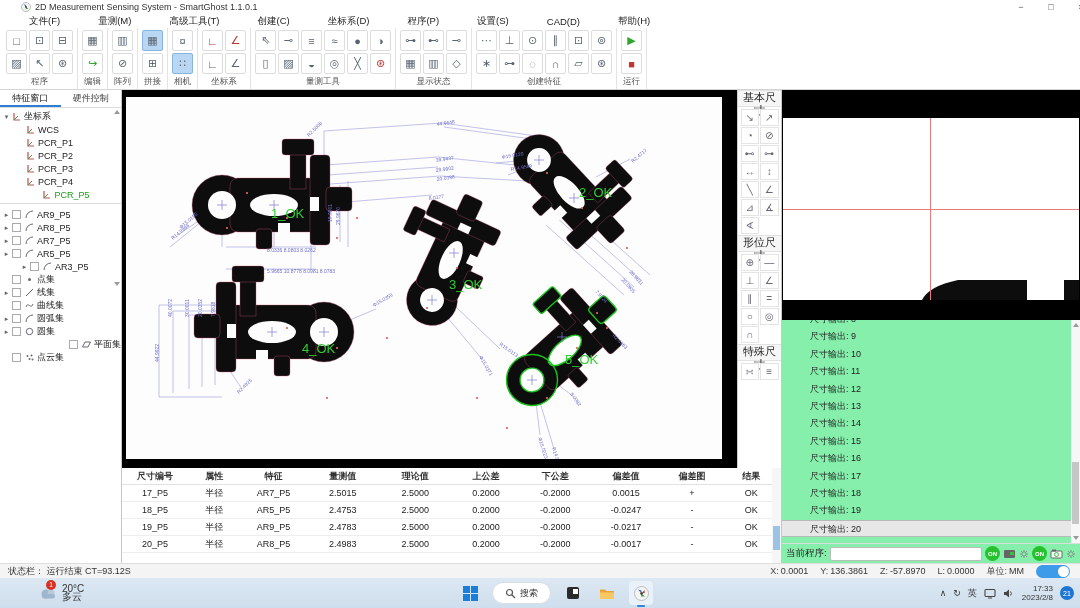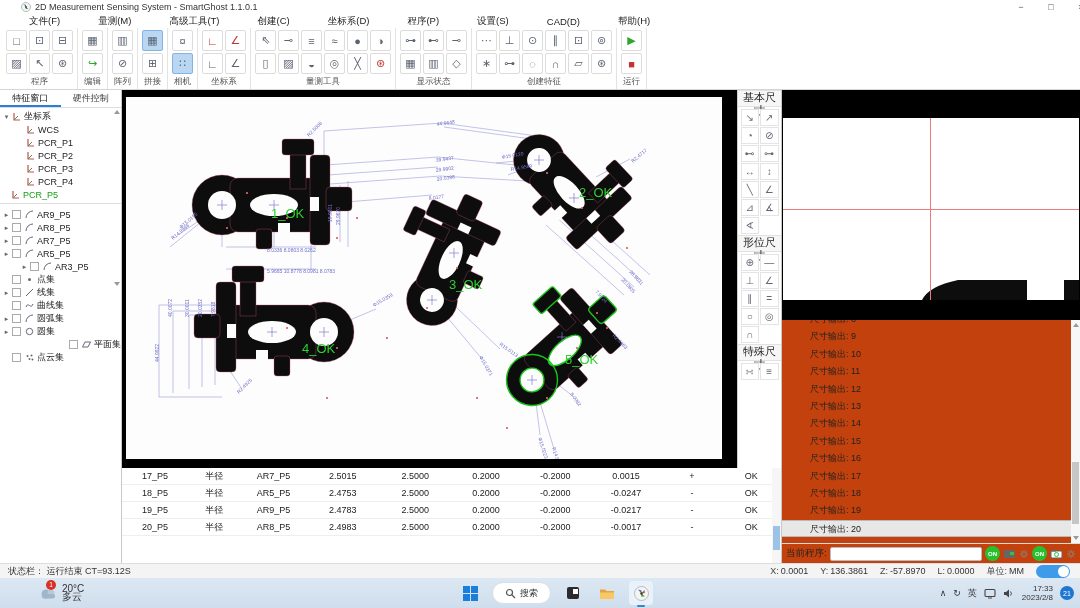--- a/index.html
+++ b/index.html
@@ -53,21 +53,21 @@
   .ts-cell{height:17px;border:1px solid #e4e4e4;margin:0.5px;display:flex;align-items:center;justify-content:center;font-size:10px;color:#667;background:#fff;}
   
   #tablewrap{height:95px;background:#fff;position:relative;font-size:9px;color:#222;}
   .tgrid{display:grid;grid-template-columns:10% 8% 10% 11% 11% 10.5% 10.5% 11% 9% 9%;}
   .tgrid div{height:16px;line-height:16px;text-align:center;overflow:hidden;}
   #thead{border-bottom:1px solid #e2e2e2;font-weight:bold;color:#333;}
   .trowline{border-bottom:1px solid #eee;}
   #tscroll{position:absolute;right:0;top:0;bottom:0;width:9px;background:#f6f6f6;}
   #tscroll .thumb{position:absolute;left:1px;right:1px;top:58px;height:24px;background:#9cc3e5;}
   
-  #rightpanel{width:299px;border-left:1px solid #c8c8c8;display:flex;flex-direction:column;background:#c2410c;}
+  #rightpanel{width:299px;border-left:1px solid #c8c8c8;display:flex;flex-direction:column;background:#86efac;}
   #camera{height:230px;background:#000;position:relative;}
   #camImg{position:absolute;left:1px;top:28px;width:296px;height:182px;background:#fff;overflow:hidden;}
   #camImg .vline{position:absolute;left:147px;top:0;width:1px;height:182px;background:#e87b7b;}
   #camImg .hline{position:absolute;left:0;top:91px;width:296px;height:1px;background:#e87b7b;}
   #outlist{flex:1;overflow:hidden;position:relative;font-size:9px;color:#222;}
   .olist-item{height:17.4px;line-height:17.4px;padding-left:28px;}
   .olist-item.selected{background:#e7e7e7;border-top:1px solid #b9b9b9;border-bottom:1px solid #b9b9b9;}
   #olscroll{position:absolute;right:0;top:0;bottom:0;width:9px;background:#f7f7f7;}
   #olscroll .thumb{position:absolute;left:1px;right:1px;top:142px;height:62px;background:#c6c6c6;}
   #olscroll .scr-arrow{position:absolute;left:1.5px;}
@@ -312,21 +312,21 @@
           <div class="trow" style="padding-left: 16px;">
             <span class="exp"></span>
             <span class="ticon">
               <svg width="9" height="9">
                 <path d="M2,1 L2,8 L8,8" stroke="#c0504d" fill="none" stroke-width="1.2"></path>
                 <path d="M2,8 L6,4" stroke="#4f8f4f" stroke-width="1"></path>
               </svg>
             </span>
             <span class="tlabel">PCR_P4</span>
           </div>
-          <div class="trow" style="padding-left: 1px;">
+          <div class="trow" style="padding-left: 1px; justify-content: center;">
             <span class="exp"></span>
             <span class="ticon">
               <svg width="9" height="9">
                 <path d="M2,1 L2,8 L8,8" stroke="#c0504d" fill="none" stroke-width="1.2"></path>
                 <path d="M2,8 L6,4" stroke="#4f8f4f" stroke-width="1"></path>
               </svg>
             </span>
             <span class="tlabel green">PCR_P5</span>
           </div>
         </div>
@@ -655,20 +655,32 @@
               <div class="ts-cell" style="visibility: hidden;"></div>
             </div>
             <div class="ts-head">特殊尺寸</div>
             <div class="ts-grid">
               <div class="ts-cell">∺</div>
               <div class="ts-cell">≡</div>
             </div>
           </div>
       </div>
       <div id="tablewrap">
+        <div id="thead" class="tgrid">
+            <div>尺寸编号</div>
+            <div>属性</div>
+            <div>特征</div>
+            <div>量测值</div>
+            <div>理论值</div>
+            <div>上公差</div>
+            <div>下公差</div>
+            <div>偏差值</div>
+            <div>偏差图</div>
+            <div>结果</div>
+          </div>
         <div id="tbody">
             <div class="tgrid trowline">
               <div>17_P5</div>
               <div>半径</div>
               <div>AR7_P5</div>
               <div>2.5015</div>
               <div>2.5000</div>
               <div>0.2000</div>
               <div>-0.2000</div>
               <div>0.0015</div>

